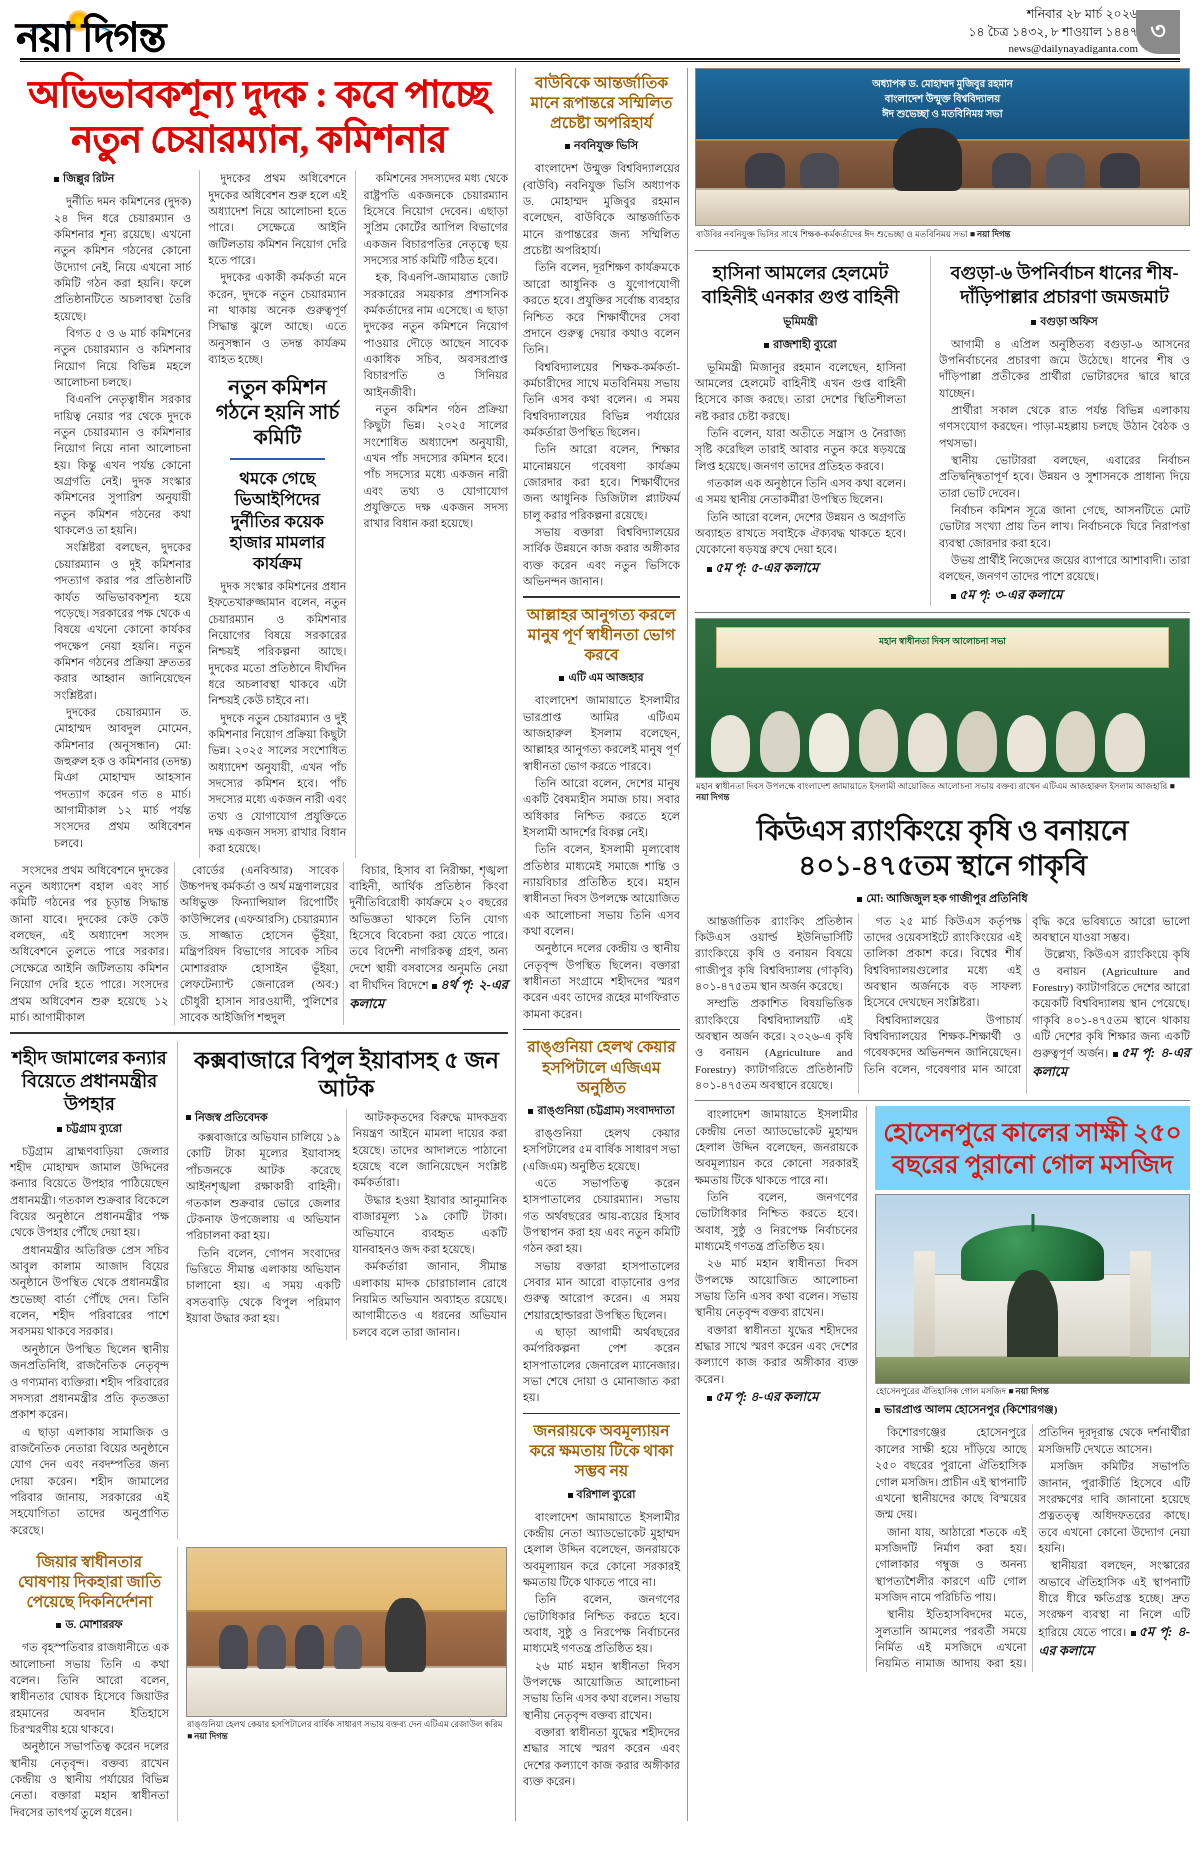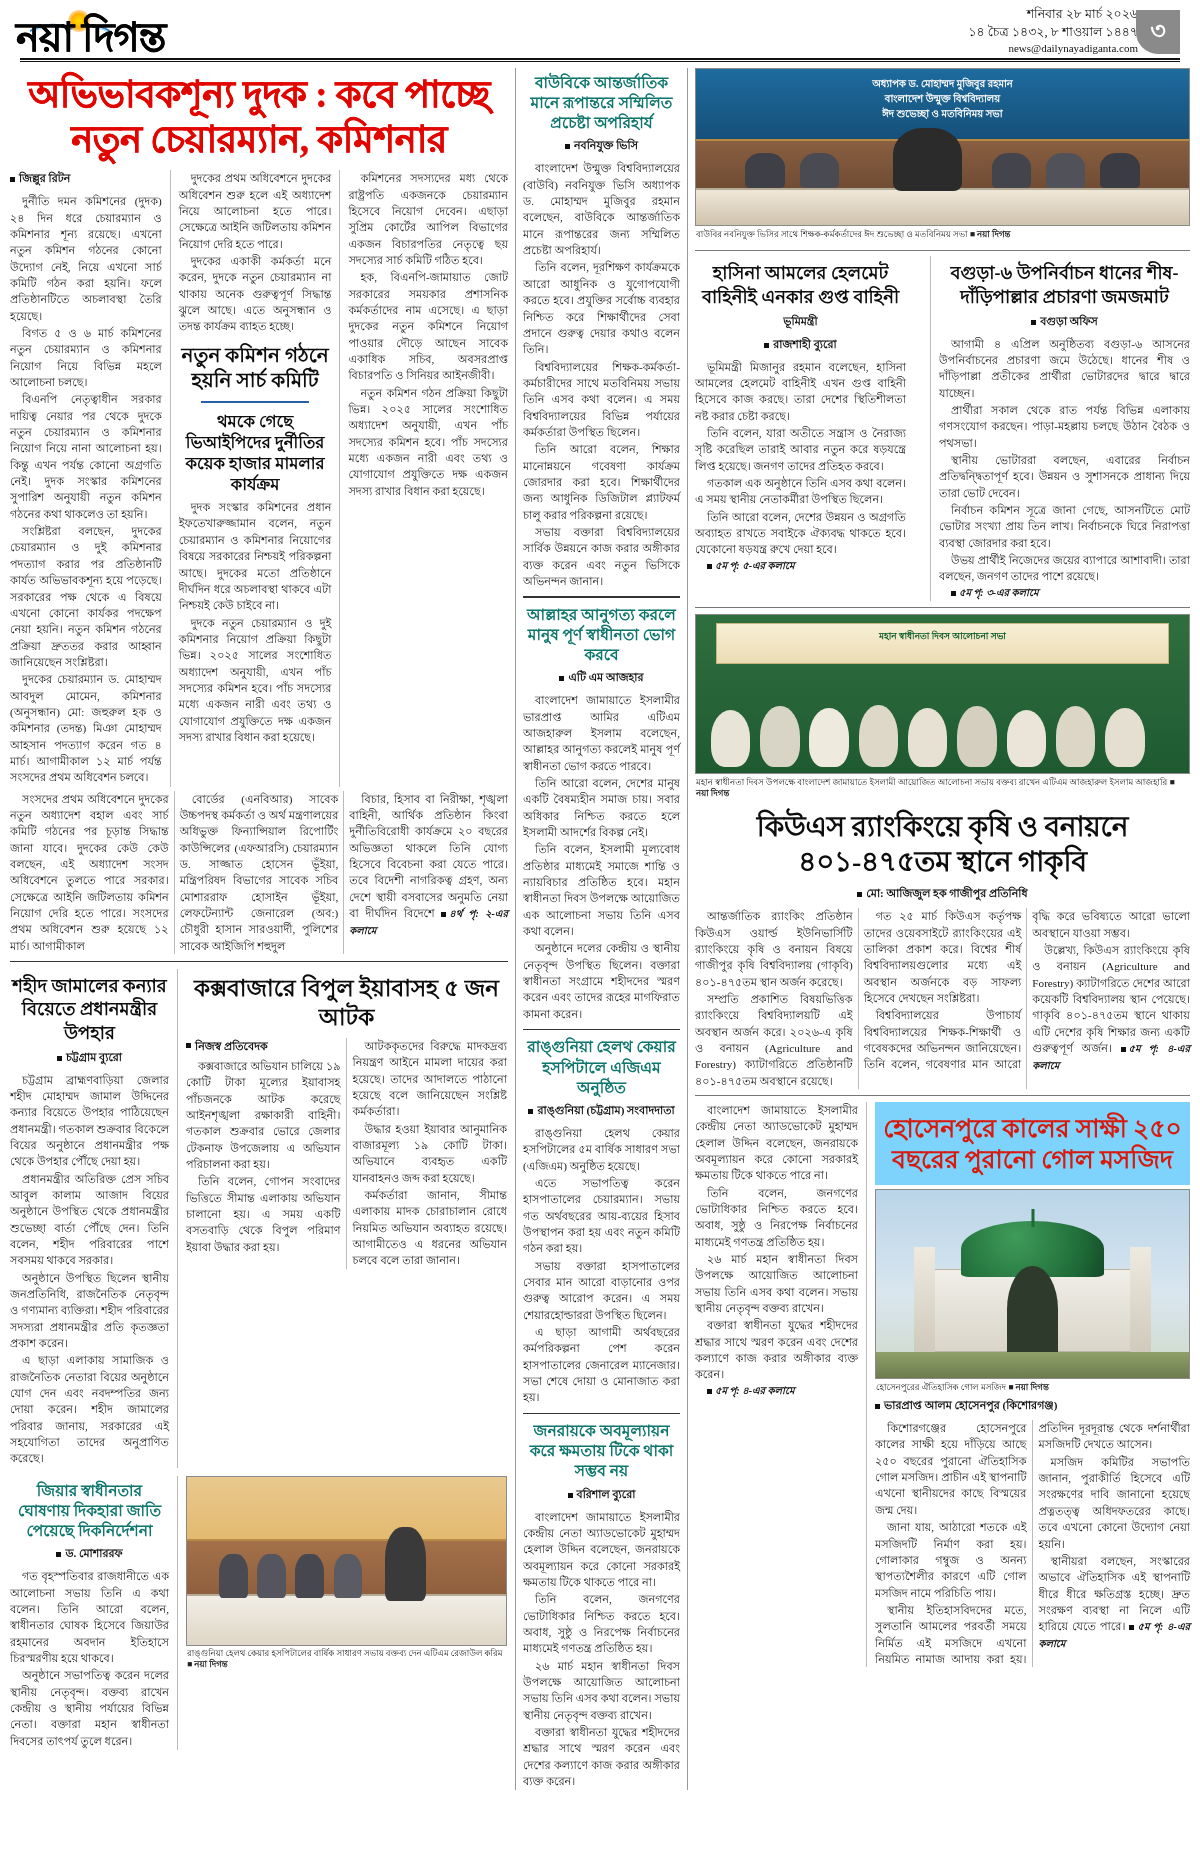--- a/index.html
+++ b/index.html
@@ -96,21 +96,21 @@
   .sec-head-red {
     text-align: center; font-weight: 700; font-size: 25px; line-height: 1.25;
     color: #d81a0e; margin: 7px 0 6px;
   }
   .sec-head-sm {
     text-align: center; font-weight: 700; font-size: 18px; line-height: 1.28;
     color: #0d0d0d; margin: 6px 0 4px;
   }
   .sec-head-xs {
     text-align: center; font-weight: 700; font-size: 15.5px; line-height: 1.3;
-    color: #0f766e; margin: 5px 0 4px;
+    color: #a16207; margin: 5px 0 4px;
   }
 
   
   .photo { position: relative; width: 100%; overflow: hidden; background: #cfcfcf; }
   .caption {
     font-size: 8.6px; line-height: 1.3; color: #222; padding: 2.5px 1px 4px;
     text-align: left;
   }
   .caption .src { font-weight: 700; }
 
@@ -152,21 +152,21 @@
     background:#2e3b2c; border-radius: 50% 50% 0 0;
   }
   .sc-ground { position:absolute; left:0; right:0; bottom:0; height:14%; background: linear-gradient(180deg,#8fa06a,#6d7c4e); }
   .head-dot { position:absolute; bottom:6%; border-radius:50% 50% 35% 35%; }
 
   
   .sc-green { position:absolute; inset:0; background: linear-gradient(180deg,#2f6f3f 0%,#1f5a31 100%); }
   .sc-gbann { position:absolute; left:4%; right:4%; top:5%; height:26%; background: linear-gradient(180deg,#f7efd6,#ebdcb4); border:1px solid #c8b57e; }
 
   .jump {
-    font-size: 10px; font-weight: 700; font-style: italic; color:#111;
+    font-size: 13px; font-weight: 700; font-style: italic; color:#111;
   }
   .jump .sq { display:inline-block; width:5px; height:5px; background:#111; margin-right:3px; }
 
   .boxed-photo { border: 1px solid #8a8a8a; }
   .pinkbg { background: #7dd3fc; padding: 4px 5px; }
 </style>
 </head>
 <body>
 
 <div class="page">
@@ -189,21 +189,21 @@
     <div class="masthead-rule"></div>
     <div class="masthead-rule2"></div>
   </div>
 
   <div class="content">
 
     <div class="colA">
 
       <div class="lead-head">অভিভাবকশূন্য দুদক : কবে পাচ্ছে নতুন চেয়ারম্যান, কমিশনার</div>
 
-      <div style="display:flex;gap:0;">
+      <div style="display:flex;gap:0;margin-left:44px;">
 
         <div style="width:163px;padding-right:8px;border-right:0.6px solid #bbb;">
           <div class="byline">
             <span class="dot"></span>
             <span>জিল্লুর রিটন</span>
           </div>
           <div class="body-text">
             <p>দুর্নীতি দমন কমিশনের (দুদক) ২৪ দিন ধরে চেয়ারম্যান ও কমিশনার শূন্য রয়েছে। এখনো নতুন কমিশন গঠনের কোনো উদ্যোগ নেই, নিয়ে এখনো সার্চ কমিটি গঠন করা হয়নি। ফলে প্রতিষ্ঠানটিতে অচলাবস্থা তৈরি হয়েছে।</p>
             <p>বিগত ৫ ও ৬ মার্চ কমিশনের নতুন চেয়ারম্যান ও কমিশনার নিয়োগ নিয়ে বিভিন্ন মহলে আলোচনা চলছে।</p>
             <p>বিএনপি নেতৃত্বাধীন সরকার দায়িত্ব নেয়ার পর থেকে দুদকে নতুন চেয়ারম্যান ও কমিশনার নিয়োগ নিয়ে নানা আলোচনা হয়। কিন্তু এখন পর্যন্ত কোনো অগ্রগতি নেই। দুদক সংস্কার কমিশনের সুপারিশ অনুযায়ী নতুন কমিশন গঠনের কথা থাকলেও তা হয়নি।</p>

